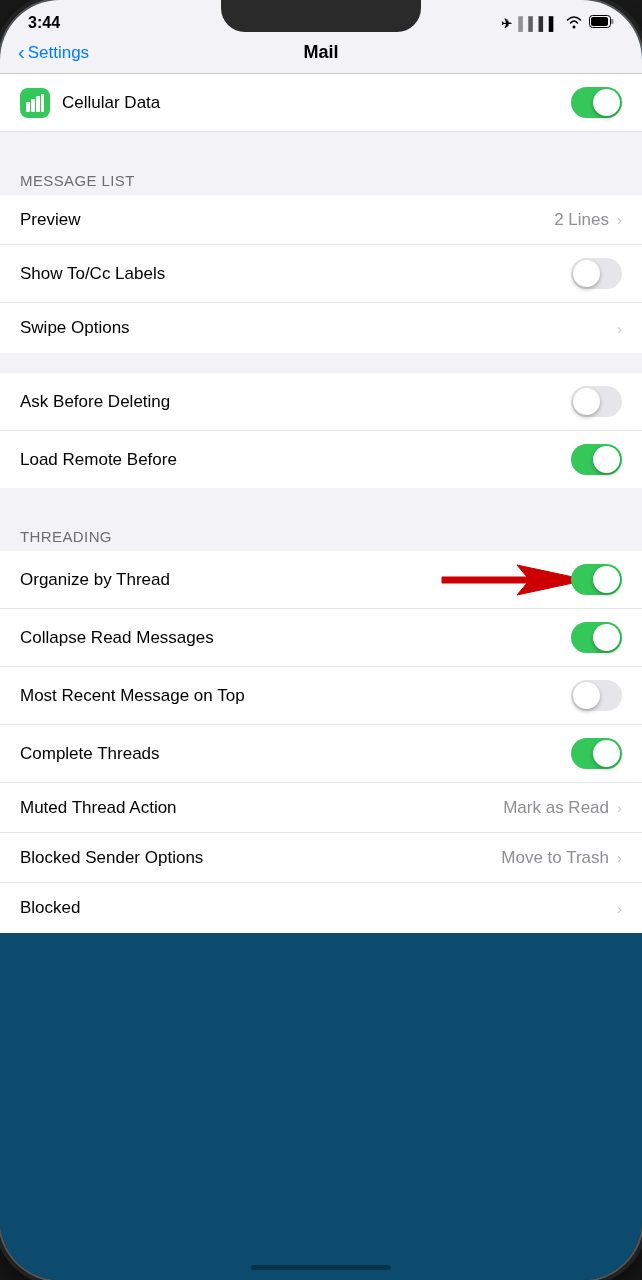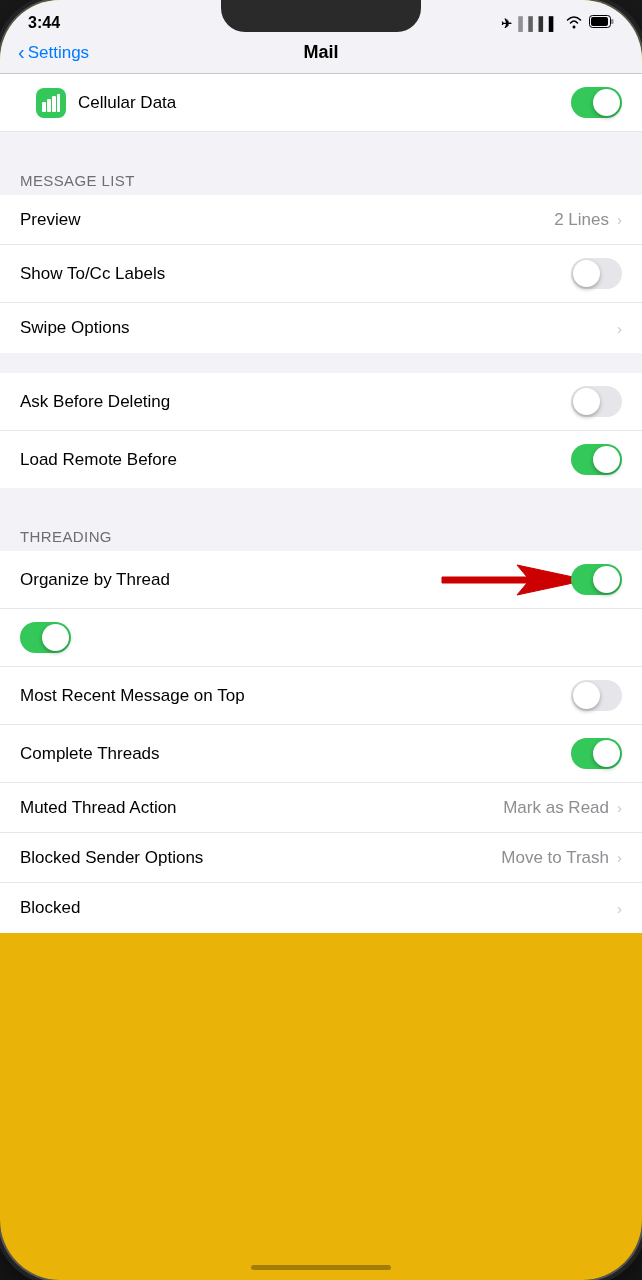--- a/index.html
+++ b/index.html
@@ -16,21 +16,21 @@
       height: 1280px;
       background: #2a2a2a;
       border-radius: 60px;
       position: relative;
       overflow: hidden;
       box-shadow: 0 0 0 2px #555, 0 0 0 6px #222, 0 20px 60px rgba(0,0,0,0.8);
     }
     .phone-screen {
       position: absolute;
       top: 0; left: 0; right: 0; bottom: 0;
-      background: #eab308;
+      background: #0c4a6e;
       border-radius: 18px;
       overflow: hidden;
     }
     
     .notch {
       position: absolute;
       top: 0;
       left: 50%;
       transform: translateX(-50%);
       width: 200px;
@@ -175,21 +175,20 @@
       justify-content: center;
       color: white;
       font-size: 14px;
       margin-right: 12px;
     }
     .top-item-label {
       display: flex;
       align-items: center;
       font-size: 17px;
       color: #000;
-      margin-left: 16px;
     }
     
     .home-indicator {
       position: absolute;
       bottom: 10px;
       left: 50%;
       transform: translateX(-50%);
       width: 140px;
       height: 5px;
       background: #000;
@@ -322,20 +321,21 @@
 
               <polygon points="155,20 85,5 95,17 10,17 10,23 95,23 85,35" fill="#cc0000" stroke="#cc0000" stroke-linejoin="round"></polygon>
             </svg>
             <div class="toggle on" style="position:relative; z-index:2;">
               <div class="toggle-knob"></div>
             </div>
           </div>
         </div>
 
         <div class="settings-item">
+          <span class="item-label">Collapse Read Messages</span>
           <div class="toggle on">
             <div class="toggle-knob"></div>
           </div>
         </div>
 
         <div class="settings-item">
           <span class="item-label">Most Recent Message on Top</span>
           <div class="toggle off">
             <div class="toggle-knob"></div>
           </div>

